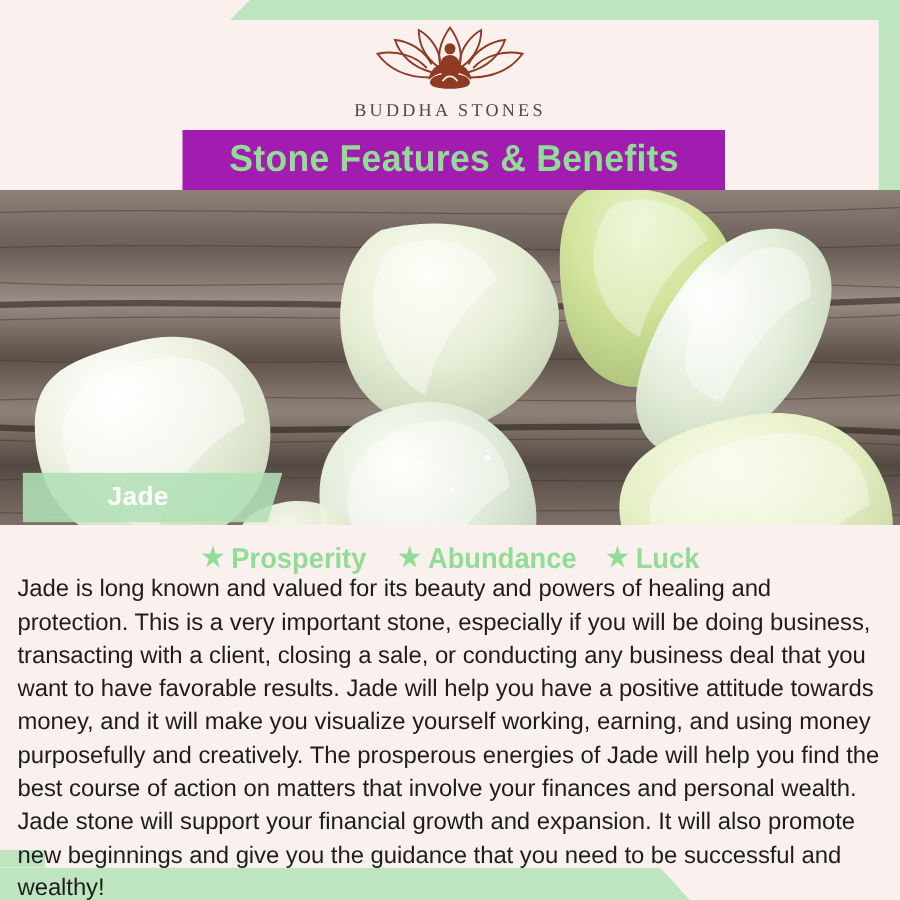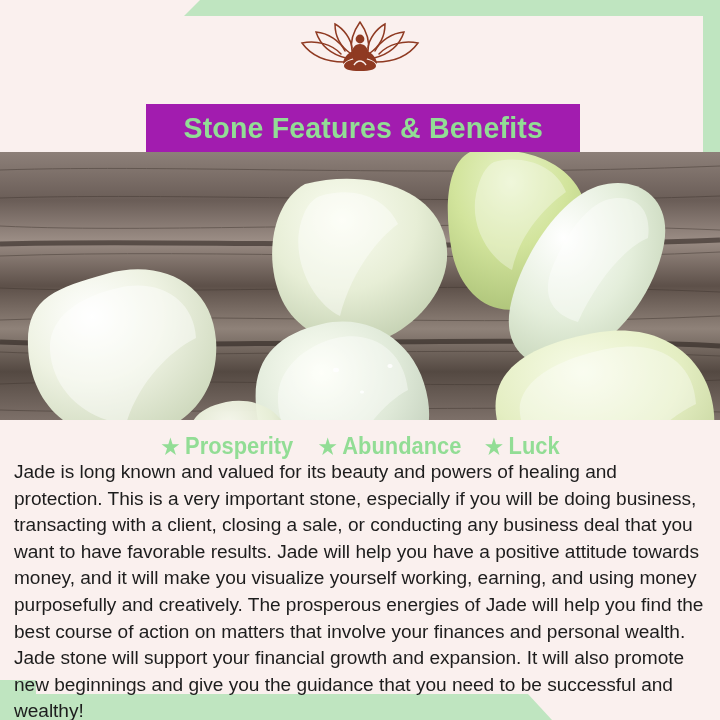--- a/index.html
+++ b/index.html
@@ -145,20 +145,21 @@
 
         <path d="M50 48 C50 44 56 41 66 41 C76 41 82 44 82 48 C82 51 77 53 66 53 C55 53 50 51 50 48 Z"></path>
 
         <path d="M59 33 C53 35 49 41 49 46 C52 43 56 41 60 40 Z"></path>
         <path d="M73 33 C79 35 83 41 83 46 C80 43 76 41 72 40 Z"></path>
       </g>
       <g fill="none" stroke="#faf0ee" stroke-width="1.4">
         <path d="M60 47 C62 44 64 43 66 43 C68 43 70 44 72 47"></path>
       </g>
     </svg>
+    <div class="logo-text">BUDDHA STONES</div>
   </div>
 
   <div class="title-banner">
     <span>Stone Features &amp; Benefits</span>
   </div>
 
   <div class="photo">
     <svg viewBox="0 0 720 268" preserveAspectRatio="none">
       <defs>
         <linearGradient id="wood" x1="0" y1="0" x2="0" y2="1">
@@ -241,20 +242,23 @@
 
       <g fill="#ffffff" opacity="0.9">
         <ellipse cx="336" cy="218" rx="3" ry="2.2"></ellipse>
         <ellipse cx="390" cy="214" rx="2.6" ry="2"></ellipse>
         <ellipse cx="362" cy="240" rx="2" ry="1.6"></ellipse>
         <ellipse cx="648" cy="276" rx="2.4" ry="1.8"></ellipse>
       </g>
     </svg>
   </div>
 
+  <div class="jade-band">
+    <span>Jade</span>
+  </div>
 
   <div class="benefits">
     <div class="benefit">
       <span class="star">★</span>
       <span>Prosperity</span>
     </div>
     <div class="benefit">
       <span class="star">★</span>
       <span>Abundance</span>
     </div>

